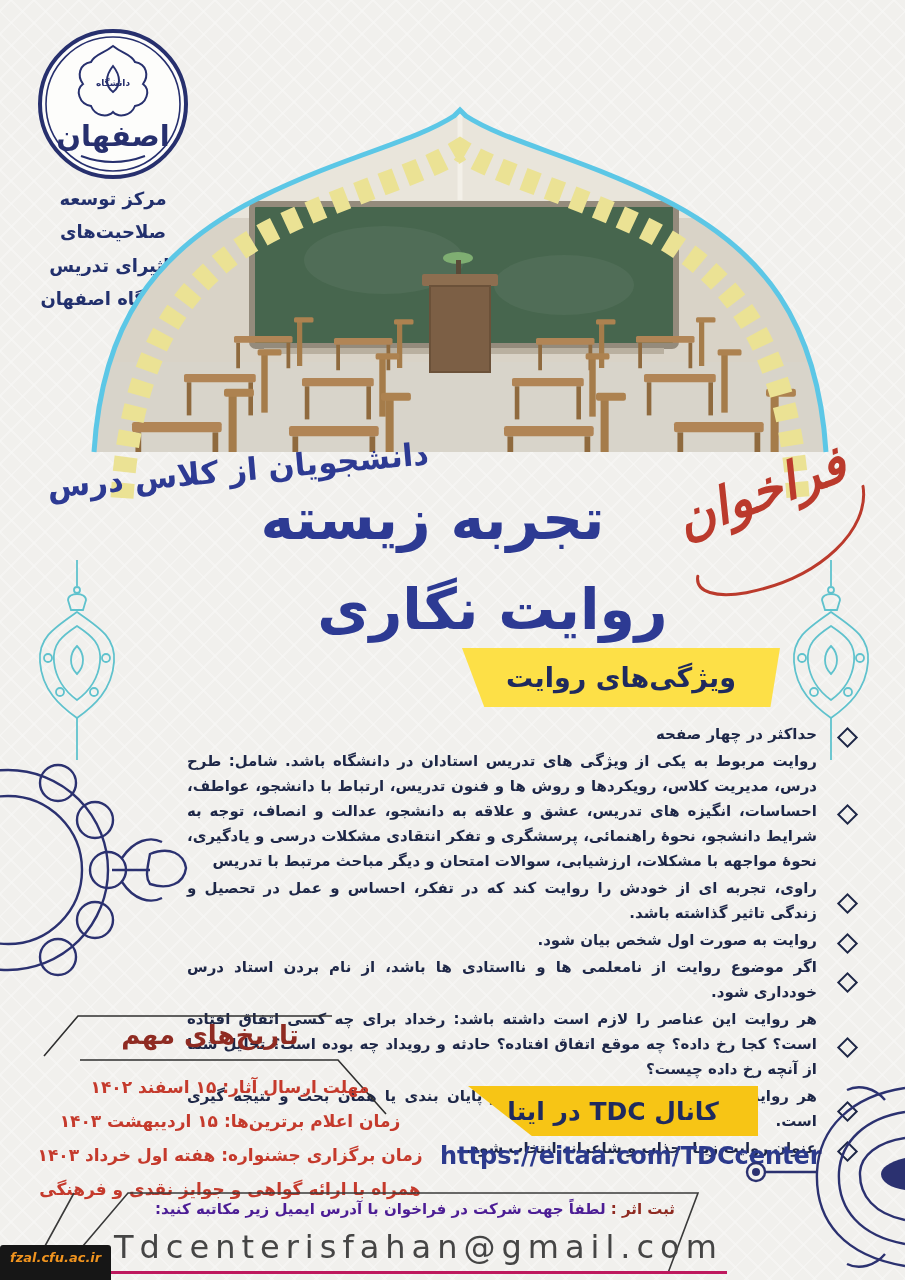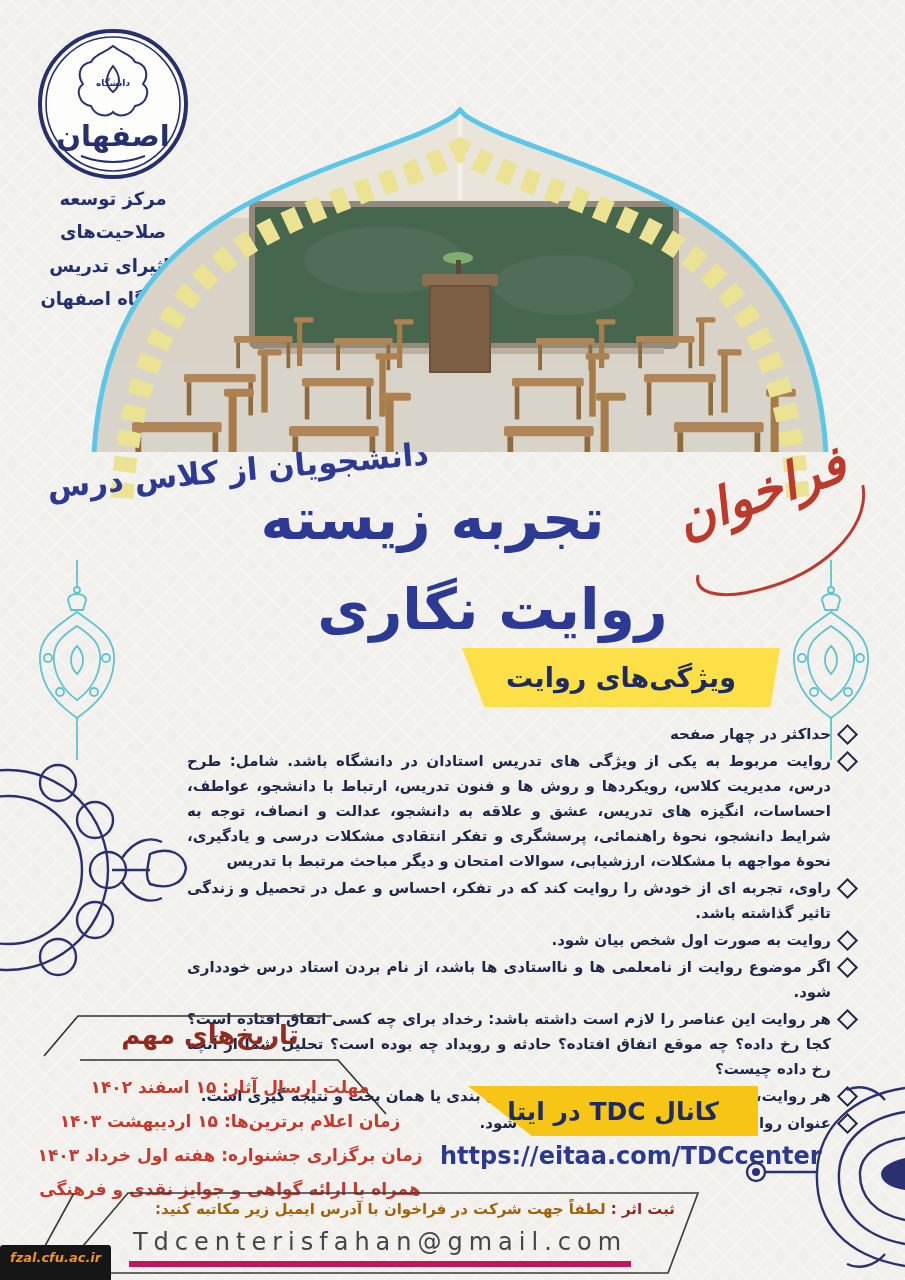--- a/index.html
+++ b/index.html
@@ -61,21 +61,21 @@
   }
   .tdc-url {
     position:absolute; left:440px; top:1142px; width:370px; text-align:center;
     color:#2c3a8d; font-weight:bold; font-size:24px; direction:ltr;
   }
   
   .features-list {
     position:absolute; right:50px; top:722px; width:668px;
     direction:rtl;
   }
-  .feat-item { display:flex; align-items:flex-start; gap:9px; margin-bottom:2px; }
+  .feat-item { display:flex; align-items:center; gap:23px; margin-bottom:2px; }
   .feat-text {
     color:#1e2747; font-weight:bold; font-size:15px; line-height:25px;
     text-align:justify;
   }
   .diamond {
     flex:0 0 auto; width:15px; height:15px; margin-top:5px;
     border:2px solid #1e2747; transform:rotate(45deg); background:transparent;
   }
   
   .dates { position:absolute; left:30px; top:1010px; width:415px; height:180px; }
@@ -89,28 +89,28 @@
     color:#c53a2c; font-weight:bold; font-size:17px; line-height:34px; direction:rtl;
   }
   
   .contact { position:absolute; left:20px; top:1188px; width:705px; height:90px; }
   .contact-borders { position:absolute; inset:0; }
   .contact-line {
     position:absolute; top:12px; right:30px; width:560px; text-align:center;
     font-size:15px; font-weight:bold; direction:rtl;
   }
   .contact-label { color:#8f2b22; }
-  .contact-instruction { color:#a16207; }
+  .contact-instruction { color:#4c1d95; }
   .contact-email {
     position:absolute; top:40px; left:90px; width:540px; text-align:center;
     direction:ltr;
   }
   .contact-email span {
-    color:#454545; font-size:24px; letter-spacing:6px;
-    border-bottom:6px solid #be185d; padding:0 4px 5px;
+    color:#454545; font-size:32px; letter-spacing:6px;
+    border-bottom:3px solid #be185d; padding:0 4px 5px;
   }
   
   .watermark {
     position:absolute; left:0; top:1245px; background:#161616; border-radius:3px;
     color:#f0941f; font-weight:bold; font-style:italic; font-size:13px;
     padding:5px 10px 18px;
   }
   
   .orn-left { position:absolute; left:0; top:742px; }
   .orn-br   { position:absolute; right:0; top:1072px; }

